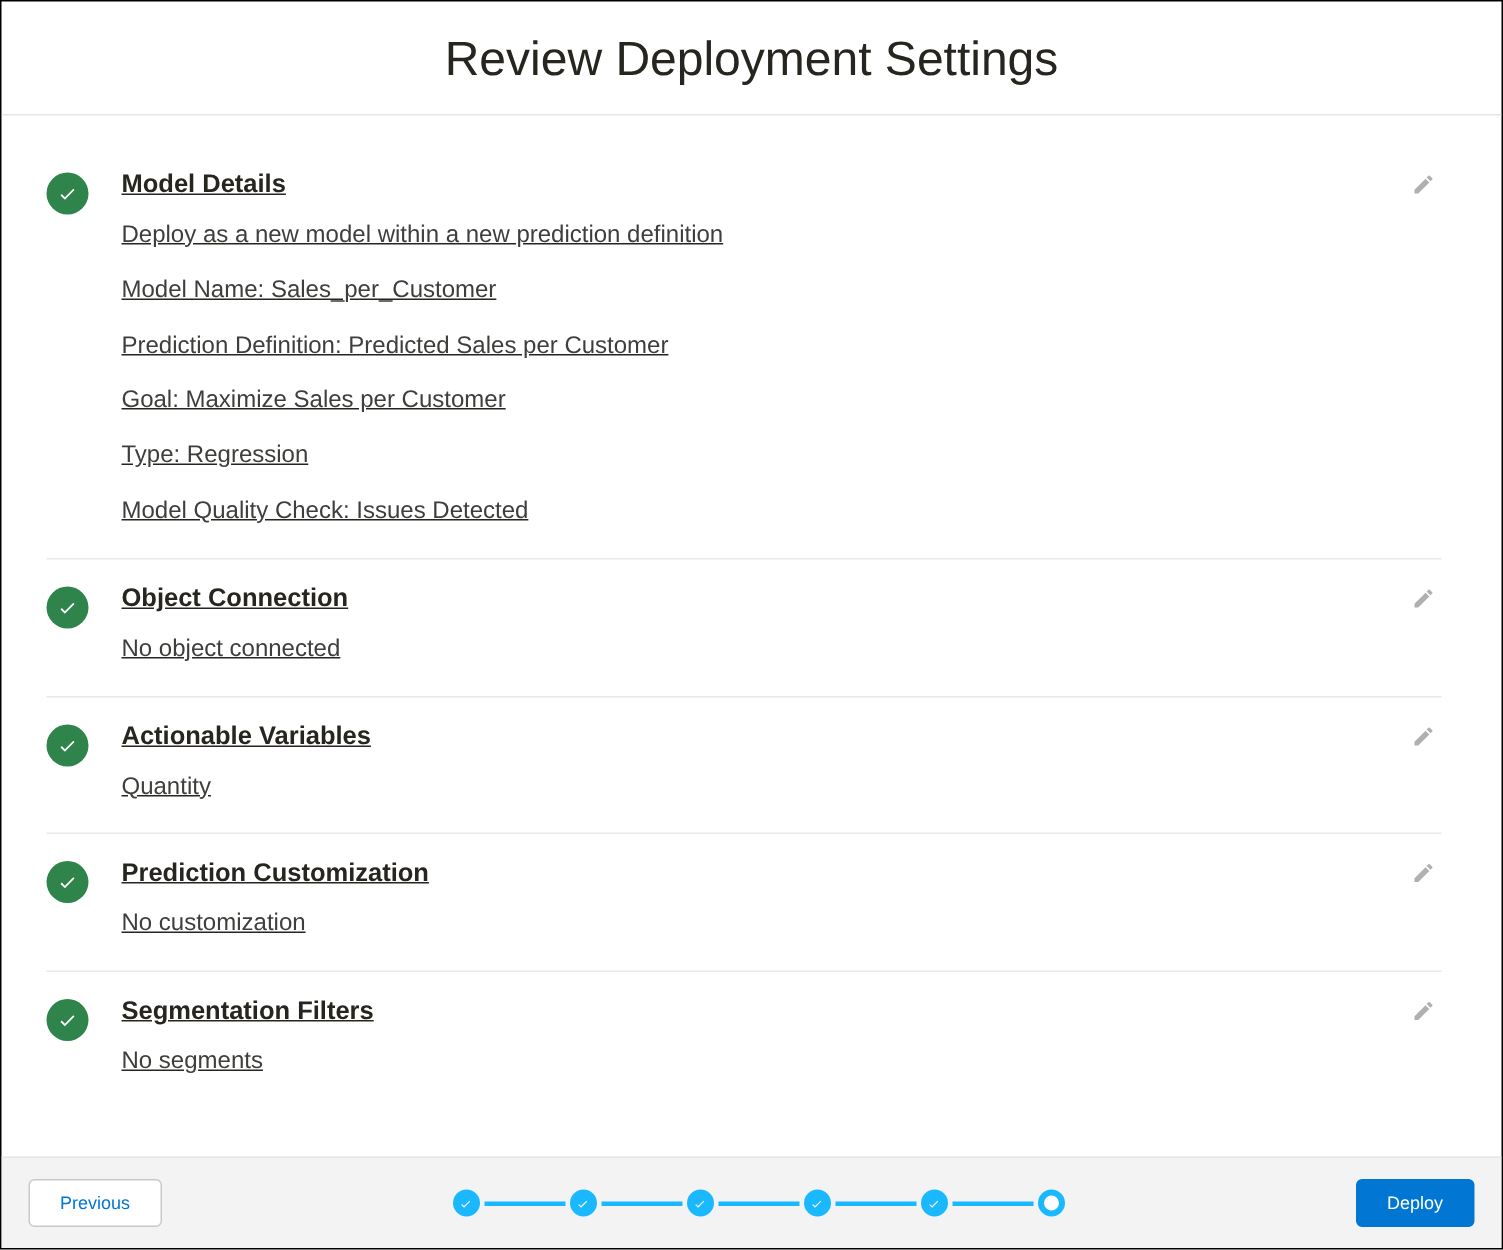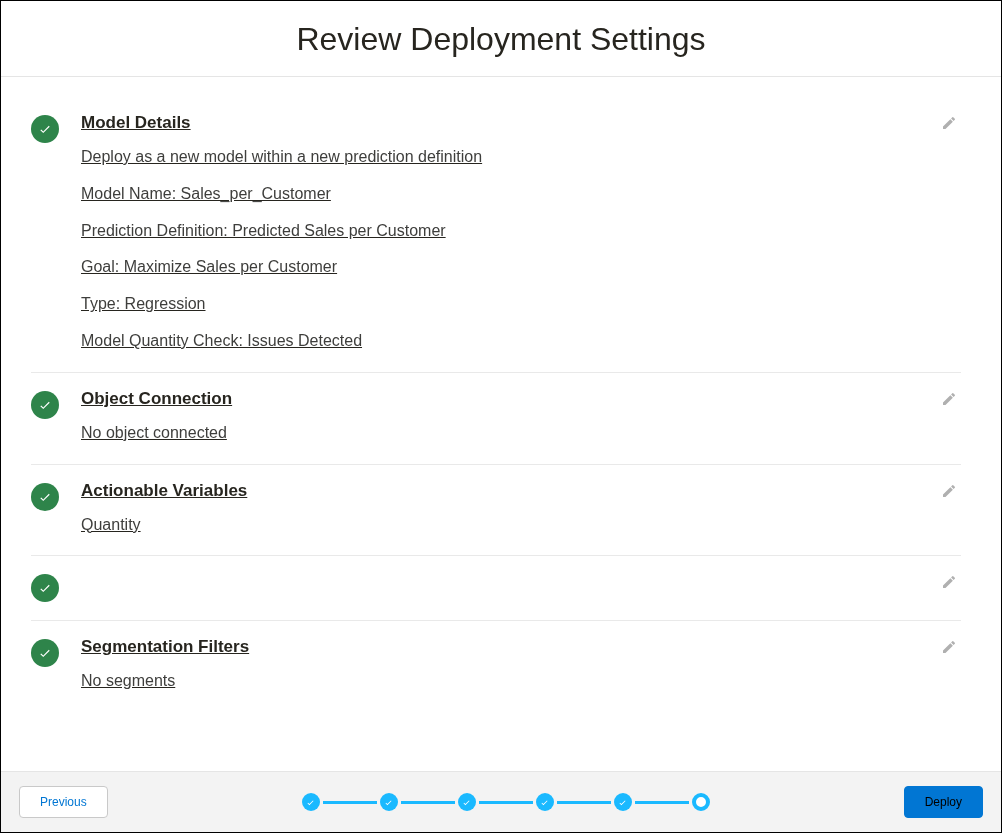--- a/index.html
+++ b/index.html
@@ -112,21 +112,21 @@
     cursor: pointer;
     font-family: inherit;
   }
   .btn-prev {
     background: #fff;
     color: #0176d3;
     border: 1px solid #c9c9c9;
   }
   .btn-deploy {
     background: #0176d3;
-    color: #000000;
+    color: #ffffff;
     border: 1px solid #0176d3;
   }
   .stepper {
     display: flex;
     align-items: center;
   }
   .step-dot {
     width: 18px;
     height: 18px;
     border-radius: 50%;
@@ -165,21 +165,21 @@
             <path d="M9 16.2l-3.5-3.5L4 14.2 9 19l11-11-1.4-1.4z"></path>
           </svg>
       </div>
       <div class="section-body">
         <div class="section-title">Model Details</div>
         <div class="section-line">Deploy as a new model within a new prediction definition</div>
         <div class="section-line">Model Name: Sales_per_Customer</div>
         <div class="section-line">Prediction Definition: Predicted Sales per Customer</div>
         <div class="section-line">Goal: Maximize Sales per Customer</div>
         <div class="section-line">Type: Regression</div>
-        <div class="section-line">Model Quantity Check: Issues Detected</div>
+        <div class="section-line">Model Quality Check: Issues Detected</div>
       </div>
       <div class="edit-btn">
         <svg viewBox="0 0 24 24">
             <path d="M3 17.25V21h3.75L17.81 9.94l-3.75-3.75L3 17.25zM20.71 7.04a1 1 0 0 0 0-1.41l-2.34-2.34a1 1 0 0 0-1.41 0l-1.83 1.83 3.75 3.75 1.83-1.83z"></path>
           </svg>
       </div>
     </div>
 
     <div class="section">
       <div class="check-badge">
@@ -213,20 +213,24 @@
             <path d="M3 17.25V21h3.75L17.81 9.94l-3.75-3.75L3 17.25zM20.71 7.04a1 1 0 0 0 0-1.41l-2.34-2.34a1 1 0 0 0-1.41 0l-1.83 1.83 3.75 3.75 1.83-1.83z"></path>
           </svg>
       </div>
     </div>
 
     <div class="section">
       <div class="check-badge">
         <svg viewBox="0 0 24 24">
             <path d="M9 16.2l-3.5-3.5L4 14.2 9 19l11-11-1.4-1.4z"></path>
           </svg>
+      </div>
+      <div class="section-body">
+        <div class="section-title">Prediction Customization</div>
+        <div class="section-line">No customization</div>
       </div>
       <div class="edit-btn">
         <svg viewBox="0 0 24 24">
             <path d="M3 17.25V21h3.75L17.81 9.94l-3.75-3.75L3 17.25zM20.71 7.04a1 1 0 0 0 0-1.41l-2.34-2.34a1 1 0 0 0-1.41 0l-1.83 1.83 3.75 3.75 1.83-1.83z"></path>
           </svg>
       </div>
     </div>
 
     <div class="section">
       <div class="check-badge">

